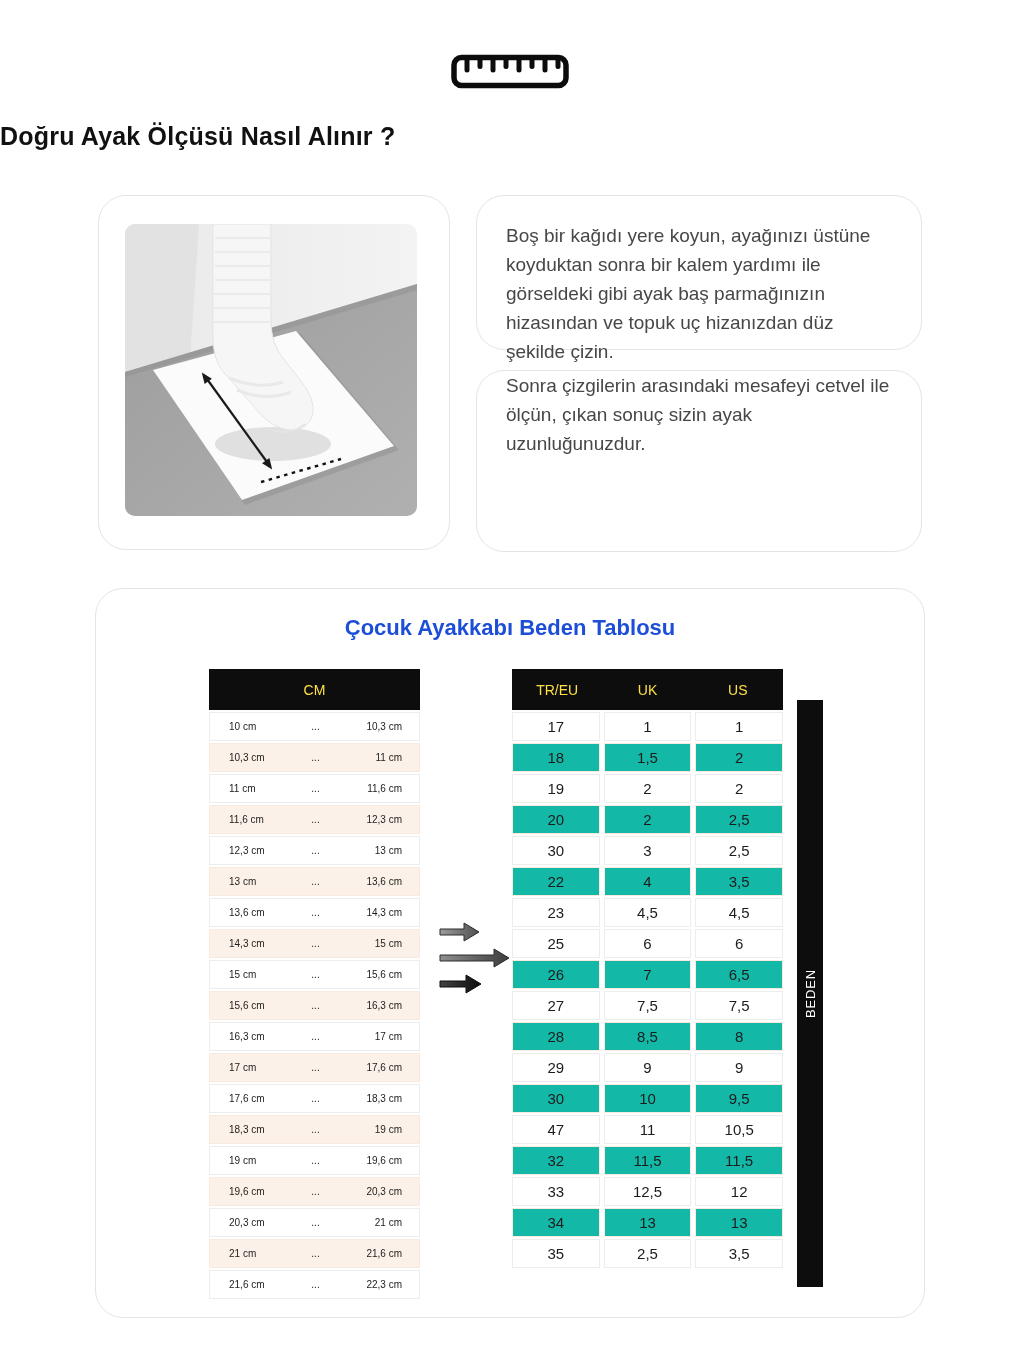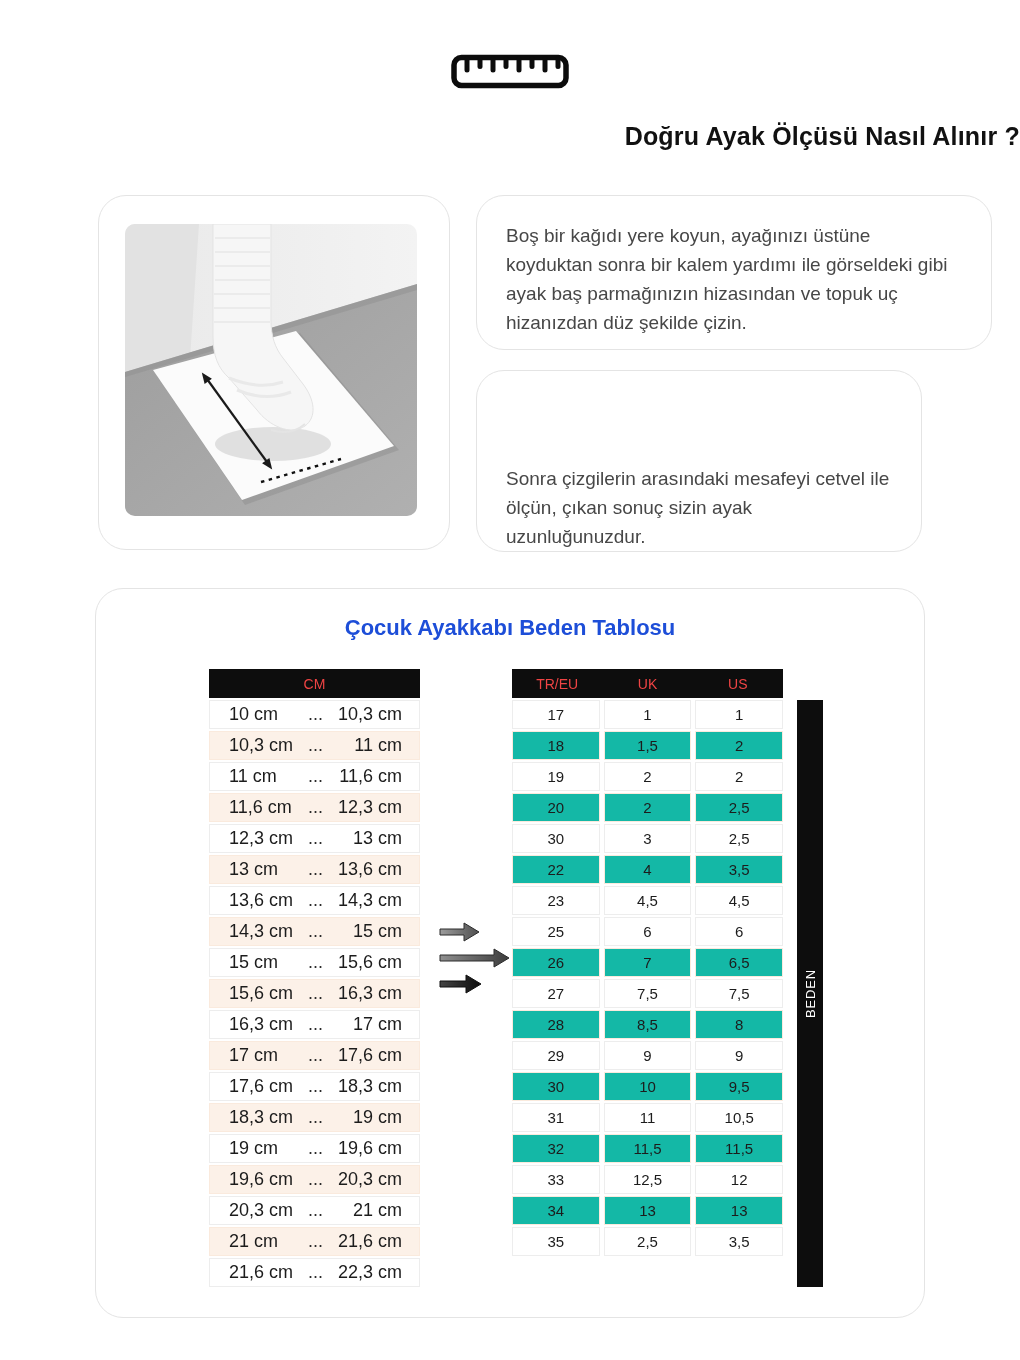--- a/index.html
+++ b/index.html
@@ -2,44 +2,44 @@
 <html><head>
 <meta charset="utf-8">
 <style>
   * { margin:0; padding:0; box-sizing:border-box; }
   html,body { background:#ffffff; }
   body { font-family:"Liberation Sans", sans-serif; color:#1e1e1e; }
   .page { position:relative; width:1020px; height:1360px; background:#ffffff; overflow:hidden; }
 
   
   .ruler-wrap { position:absolute; top:53px; left:0; width:100%; display:flex; justify-content:center; }
-  .page-title { position:absolute; top:122px; left:0; width:100%; text-align:right;
+  .page-title { position:absolute; top:122px; left:0; width:100%; text-align:left;
                 font-size:25px; font-weight:bold; color:#111111; letter-spacing:.2px; }
 
   
   .card { position:absolute; background:#ffffff; border:1px solid #e4e4e4; border-radius:28px; }
   .photo-card { left:98px; top:195px; width:352px; height:355px; }
   .photo { position:absolute; left:26px; top:28px; width:292px; height:292px; border-radius:10px; overflow:hidden; }
-  .info-box-1 { left:476px; top:195px; width:516px; height:155px; padding:25px 36px 0 29px; }
-  .info-box-2 { left:476px; top:370px; width:446px; height:182px; padding:0 28px 0 29px; display:flex; align-items:flex-end; }
+  .info-box-1 { left:476px; top:195px; width:446px; height:155px; padding:25px 36px 0 29px; }
+  .info-box-2 { left:476px; top:370px; width:446px; height:182px; padding:0 28px 0 29px; display:flex; align-items:flex-start; }
   .info-text { font-size:19px; line-height:29px; color:#474747; }
 
   
   .chart-card { left:95px; top:588px; width:830px; height:730px; }
   .chart-title { position:absolute; top:26px; left:0; width:100%; text-align:center;
                  font-size:22px; font-weight:bold; color:#1d4ed8; }
 
-  .t-head { height:29px; background:#0d0d0d; color:#ef4444; font-size:14px;
+  .t-head { height:41px; background:#0d0d0d; color:#fde047; font-size:14px;
             display:flex; align-items:center; justify-content:center; margin-bottom:2px; }
   .t-head span { flex:1; text-align:center; }
   .t-body { display:flex; flex-direction:column; gap:2px; }
 
   .cm-table { position:absolute; left:113px; top:80px; width:211px; }
   .cm-row { display:flex; align-items:center; height:29px; background:#ffffff;
-            border:1px solid #ededed; padding:0 17px 0 19px; font-size:18px; color:#1c1c1c; }
+            border:1px solid #ededed; padding:0 17px 0 19px; font-size:10px; color:#1c1c1c; }
   .cm-row.alt { background:#fcf1e8; border-color:#faeadd; }
   .cm-row .from { width:78px; text-align:left; }
   .cm-row .dots { flex:1; text-align:center; color:#2a2a2a; }
   .cm-row .to { width:78px; text-align:right; }
 
   .size-table { position:absolute; left:416px; top:80px; width:271px; }
   .size-row { display:grid; grid-template-columns:1fr 1fr 1fr; gap:0 4px; height:29px; }
   .size-row .cell { background:#ffffff; border:1px solid #ededed; display:flex;
                     align-items:center; justify-content:center; font-size:15px; color:#1c1c1c; }
   .size-row.alt .cell { background:#14b8a6; border-color:#faeadd; }
@@ -323,21 +323,21 @@
             <div class="cell">29</div>
             <div class="cell">9</div>
             <div class="cell">9</div>
           </div>
           <div class="size-row alt">
             <div class="cell">30</div>
             <div class="cell">10</div>
             <div class="cell">9,5</div>
           </div>
           <div class="size-row">
-            <div class="cell">31</div>
+            <div class="cell">47</div>
             <div class="cell">11</div>
             <div class="cell">10,5</div>
           </div>
           <div class="size-row alt">
             <div class="cell">32</div>
             <div class="cell">11,5</div>
             <div class="cell">11,5</div>
           </div>
           <div class="size-row">
             <div class="cell">33</div>

